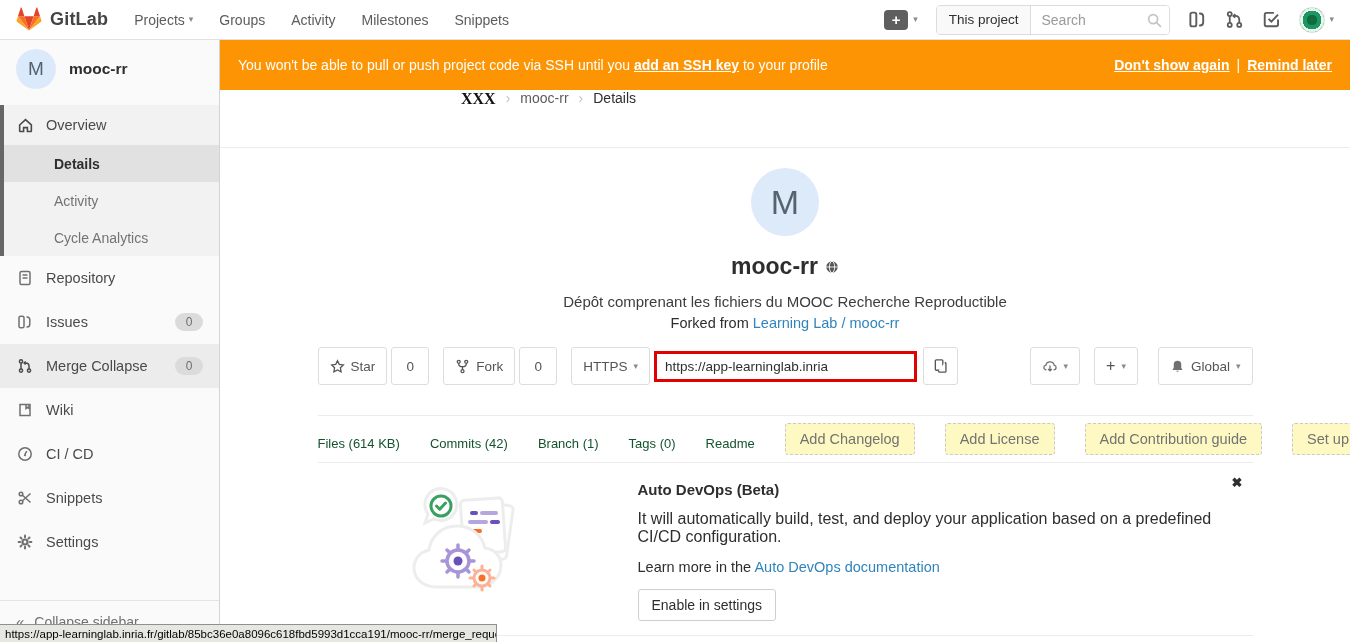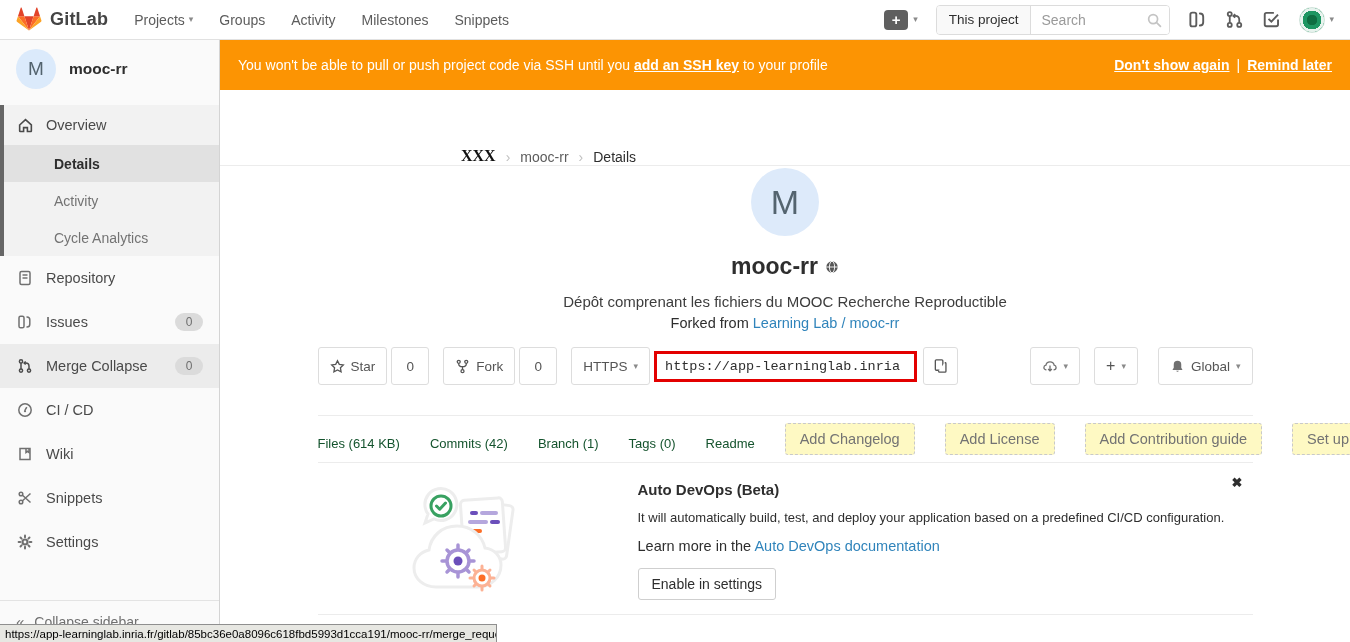--- a/index.html
+++ b/index.html
@@ -55,22 +55,22 @@
   .sb-sub.active { background:#e1e1e1; color:#2e2e2e; font-weight:700; }
   .sb-list .sb-item { height:44px; }
   .sb-item.hovered { background:#ececec; }
   .sb-badge { margin-left:auto; background:#dbdbdb; color:#6e6e6e; border-radius:9px; min-width:28px;
     height:18px; font-size:12px; display:flex; align-items:center; justify-content:center; }
   .sb-footer { position:absolute; bottom:0; left:0; width:100%; height:42px; border-top:1px solid #e3e3e3;
     display:flex; align-items:center; gap:10px; padding:0 16px; color:#707070; font-size:14px; cursor:pointer; }
   .chev-l { font-size:15px; color:#707070; }
 
   
-  .crumb-bar { position:absolute; left:220px; top:108px; right:0; height:58px; background:#fff;
-    border-bottom:1px solid #ececec; display:flex; align-items:flex-end; padding-left:241px; z-index:4; }
+  .crumb-bar { position:absolute; left:220px; top:90px; right:0; height:58px; background:#fff;
+    border-bottom:1px solid #ececec; display:flex; align-items:flex-start; padding-left:241px; z-index:4; }
   .crumb-group { font-family:"Liberation Serif", serif; font-weight:700; font-size:16px; color:#111; cursor:pointer; }
   .crumb-sep { color:#c0c0c0; font-size:14px; margin:0 10px; }
   .crumb-link { font-size:14px; color:#5c5c5c; cursor:pointer; }
   .crumb-current { font-size:14px; color:#2e2e2e; cursor:pointer; }
 
   
   .main { position:absolute; left:220px; top:135px; right:0; bottom:0; background:#fff; overflow:hidden; }
   .container { width:935px; margin:0 auto; position:relative; }
   .proj-avatar { width:68px; height:68px; border-radius:50%; background:#ddeafa; color:#54646f;
     font-size:34px; display:flex; align-items:center; justify-content:center; margin:33px auto 0; }
@@ -79,36 +79,36 @@
   .proj-desc { text-align:center; margin-top:13px; font-size:15px; color:#3d3d3d; }
   .proj-fork { text-align:center; margin-top:5px; font-size:14.5px; color:#2e2e2e; }
   a.blue { color:#3084bb; text-decoration:none; cursor:pointer; }
 
   .actions-row { display:flex; align-items:center; margin-top:16px; }
   .btn { height:38px; background:#fff; border:1px solid #ddd; border-radius:3px; display:inline-flex;
     align-items:center; gap:6px; padding:0 11px; font-size:13.5px; color:#555; cursor:pointer; white-space:nowrap; }
   .btn-count { min-width:38px; justify-content:center; margin-left:4px; }
   .grp { display:flex; align-items:center; margin-right:14px; }
   .clone-input { width:263px; height:31px; border:3px solid #e30000; padding:0 8px;
-    font-family:Liberation Mono, monospace; font-size:13.5px; color:#2e2e2e; outline:0; }
+    font-family:Liberation Sans, sans-serif; font-size:13.5px; color:#2e2e2e; outline:0; }
   .spacer { flex:1; }
   .divider { border-bottom:1px solid #ececec; margin-top:30px; }
 
   .tabs-row { display:flex; align-items:center; height:46px; gap:30px; }
   .tab-link { font-size:13px; color:#14532d; cursor:pointer; white-space:nowrap;margin-top:8px; }
   .dash-btn { border:1px dashed #c9c9c9; border-radius:3px; color:#737373; font-size:14.5px;
     padding:7px 14px; cursor:pointer; white-space:nowrap; background:#fef9c3; }
   .tabs-wrap { border-bottom:1px solid #ececec; }
 
   .devops { display:flex; padding:12px 0 0; position:relative; border-bottom:1px solid #ececec;
     padding-bottom:14px; }
   .devops-art { margin-left:88px; width:132px; height:122px; flex:none; }
   .devops-body { margin-left:100px; padding-top:6px; }
   .devops-title { font-size:15px; font-weight:700; color:#2e2e2e; }
-  .devops-text { margin-top:12px; font-size:13px; color:#2e2e2e; }
+  .devops-text { margin-top:12px; font-size:16px; color:#2e2e2e; }
   .devops-learn { margin-top:13px; font-size:14.5px; color:#2e2e2e; }
   .devops-close { position:absolute; right:10px; top:12px; font-size:13px; color:#2e2e2e;
     cursor:pointer; font-weight:700; }
   .enable-btn { margin-top:14px; height:32px; padding:0 13px; background:#fff; border:1px solid #cfcfcf;
     border-radius:3px; font-size:14px; color:#2e2e2e; cursor:pointer; display:inline-flex; align-items:center; }
 
   
   .status-bar { position:absolute; left:0; bottom:0; width:497px; height:18px; background:#e7e7e2;
     border:1px solid #8f8f8f; border-left:0; border-bottom:0; font-size:11.5px; color:#000;
     display:flex; align-items:center; padding:0 5px; z-index:40; white-space:nowrap; overflow:hidden; }
@@ -251,35 +251,35 @@
               <path d="M12 10.9V8.2c0-2-1.3-3.2-3.3-3.2H7.3"></path>
               <path d="m8.7 3.5-1.6 1.5 1.6 1.5"></path>
           </svg>
         </span>
         <span>Merge Collapse</span>
         <span class="sb-badge">0</span>
       </div>
       <div class="sb-item">
         <span class="sb-ico">
           <svg class="ic" width="16" height="16" viewBox="0 0 16 16" fill="none" stroke="#707070" stroke-width="1.5">
+              <path d="M3 2.5h10v11H3z"></path>
+              <path d="M9 2.5v4l1.5-1.2L12 6.5v-4"></path>
+            </svg>
+        </span>
+        <span>Wiki</span>
+      </div>
+      <div class="sb-item">
+        <span class="sb-ico">
+          <svg class="ic" width="16" height="16" viewBox="0 0 16 16" fill="none" stroke="#707070" stroke-width="1.5">
               <circle cx="8" cy="8" r="6.2"></circle>
               <circle cx="8" cy="9.2" r="1.1" fill="#707070" stroke="none"></circle>
               <line x1="8" y1="8.2" x2="9.8" y2="5.2"></line>
             </svg>
         </span>
         <span>CI / CD</span>
-      </div>
-      <div class="sb-item">
-        <span class="sb-ico">
-          <svg class="ic" width="16" height="16" viewBox="0 0 16 16" fill="none" stroke="#707070" stroke-width="1.5">
-              <path d="M3 2.5h10v11H3z"></path>
-              <path d="M9 2.5v4l1.5-1.2L12 6.5v-4"></path>
-            </svg>
-        </span>
-        <span>Wiki</span>
       </div>
       <div class="sb-item">
         <span class="sb-ico">
           <svg class="ic" width="16" height="16" viewBox="0 0 16 16" fill="none" stroke="#707070" stroke-width="1.5">
               <circle cx="4" cy="4" r="1.8"></circle>
               <circle cx="4" cy="12" r="1.8"></circle>
               <path d="m5.5 5.2 8 7.3M5.5 10.8l8-7.3"></path>
             </svg>
         </span>
         <span>Snippets</span>

